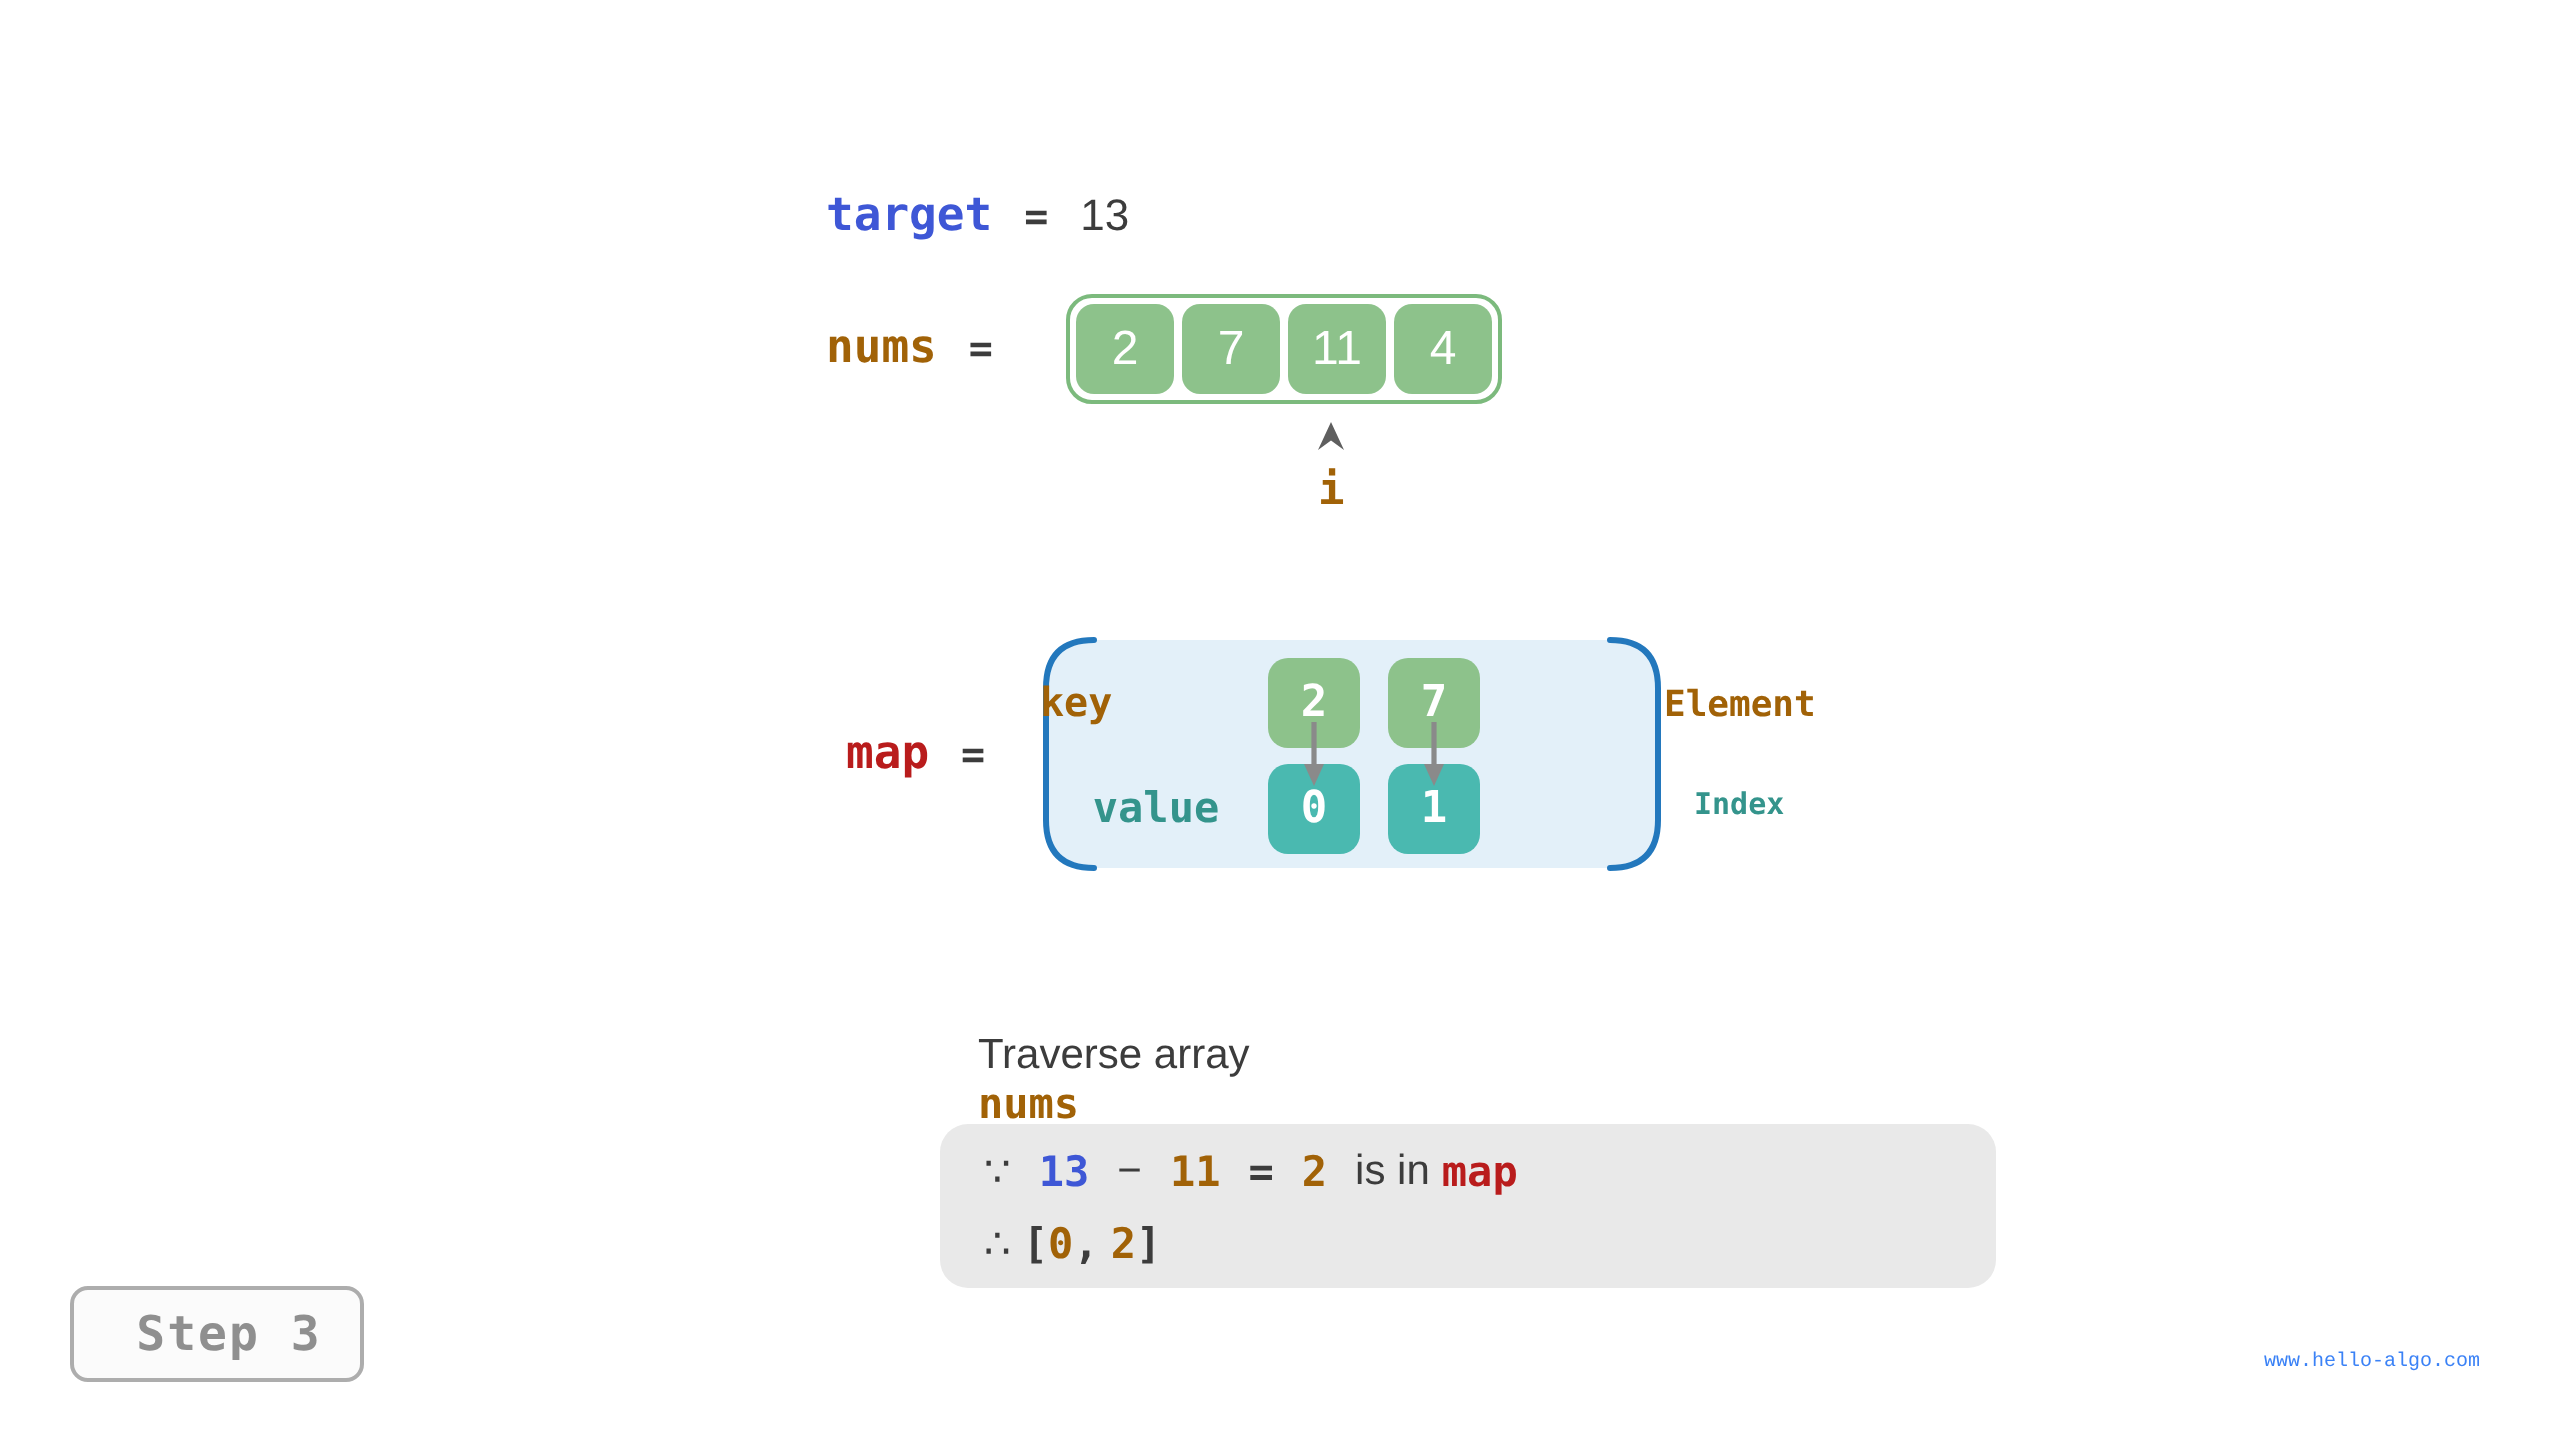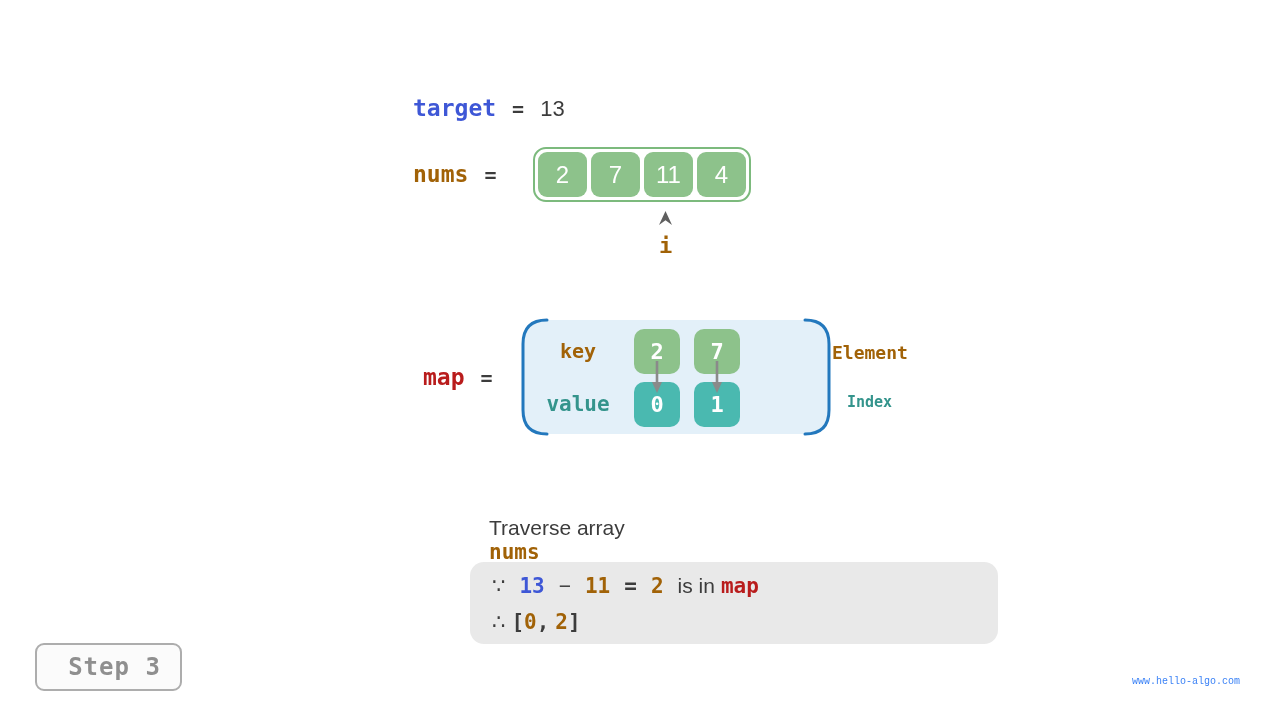--- a/index.html
+++ b/index.html
@@ -47,21 +47,21 @@
   .i-label { left: 659px; top: 233px; font-size: 22px; }
 
   
   .map-label { left: 423px; top: 364px; display: flex; align-items: baseline; gap: 16px; }
   .map-label .var { font-size: 23px; }
   .map-label .eq  { font-size: 20px; font-family: "DejaVu Sans Mono", monospace; font-weight: bold; color: #3c3c3c; }
 
   .map-box { left: 520px; top: 318px; width: 312px; height: 118px; }
   .map-box svg.frame { position: absolute; left: 0; top: 0; }
 
-  .map-key-label   { position: absolute; left: 0; top: 21px;  width: 116px; text-align: center; font-size: 20px; }
+  .map-key-label   { position: absolute; left: 0; top: 21px;  width: 116px; font-size: 20px; }
   .map-value-label { position: absolute; left: 0; top: 74px;  width: 116px; text-align: center; font-size: 21px; }
 
   .map-cell {
     position: absolute; width: 46px; height: 45px; border-radius: 10px;
     color: #ffffff; font-size: 22px;
     font-family: "DejaVu Sans Mono", monospace; font-weight: bold;
     display: flex; align-items: center; justify-content: center;
   }
   .map-cell.key { background: #8dc28b; top: 11px; }
   .map-cell.val { background: #4ab9b0; top: 64px; }

